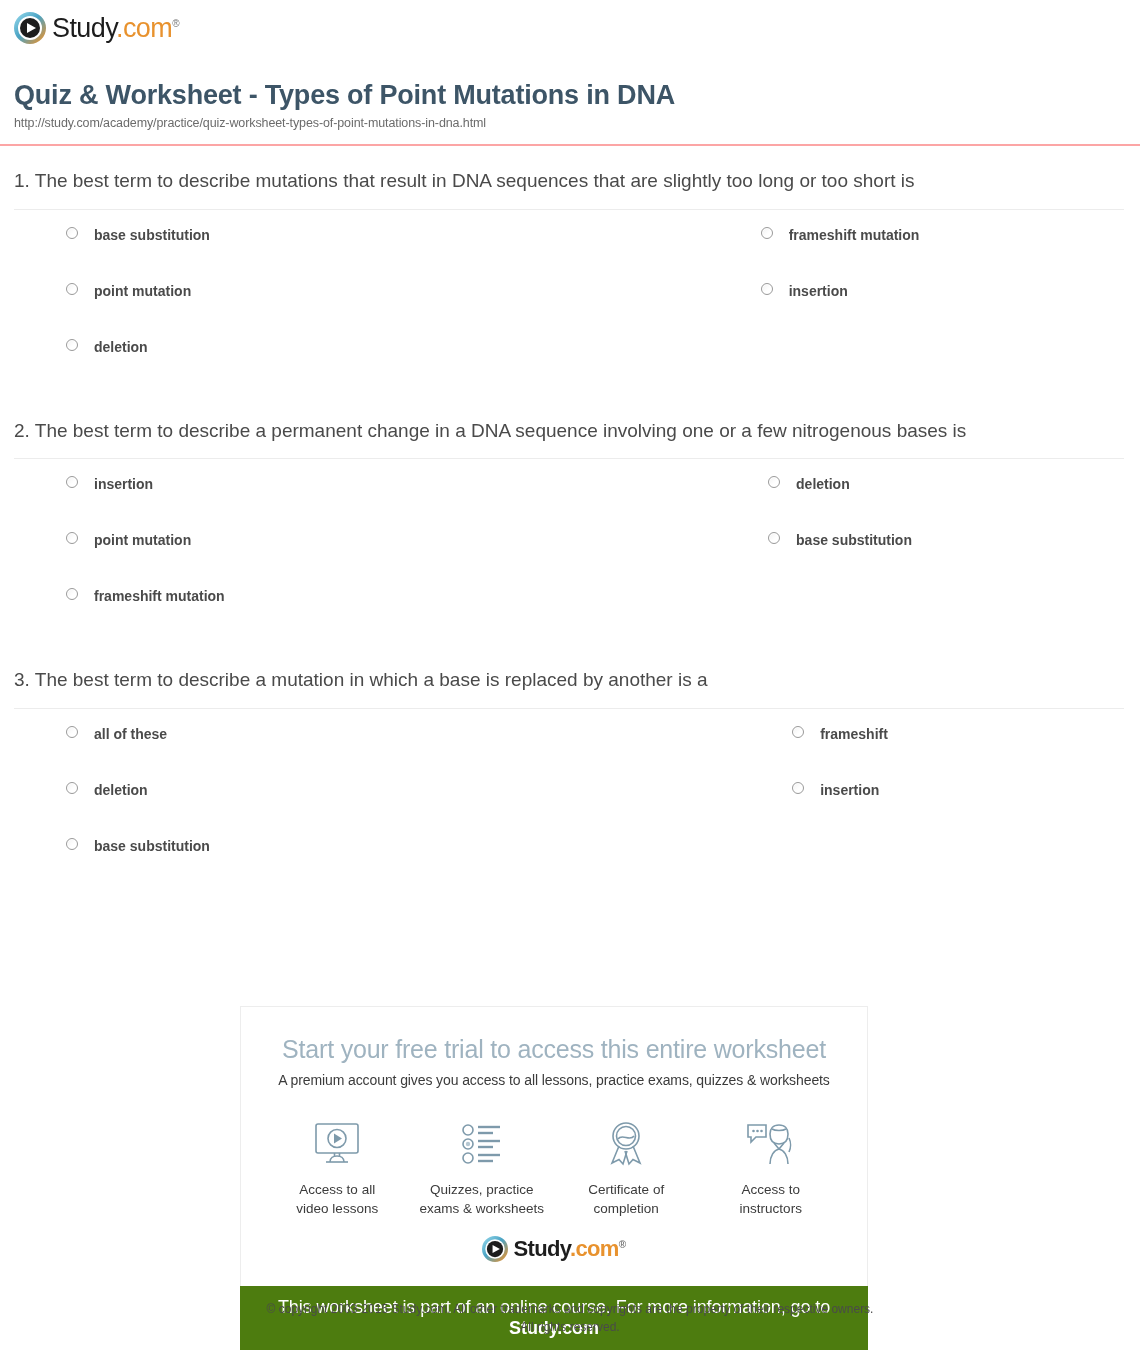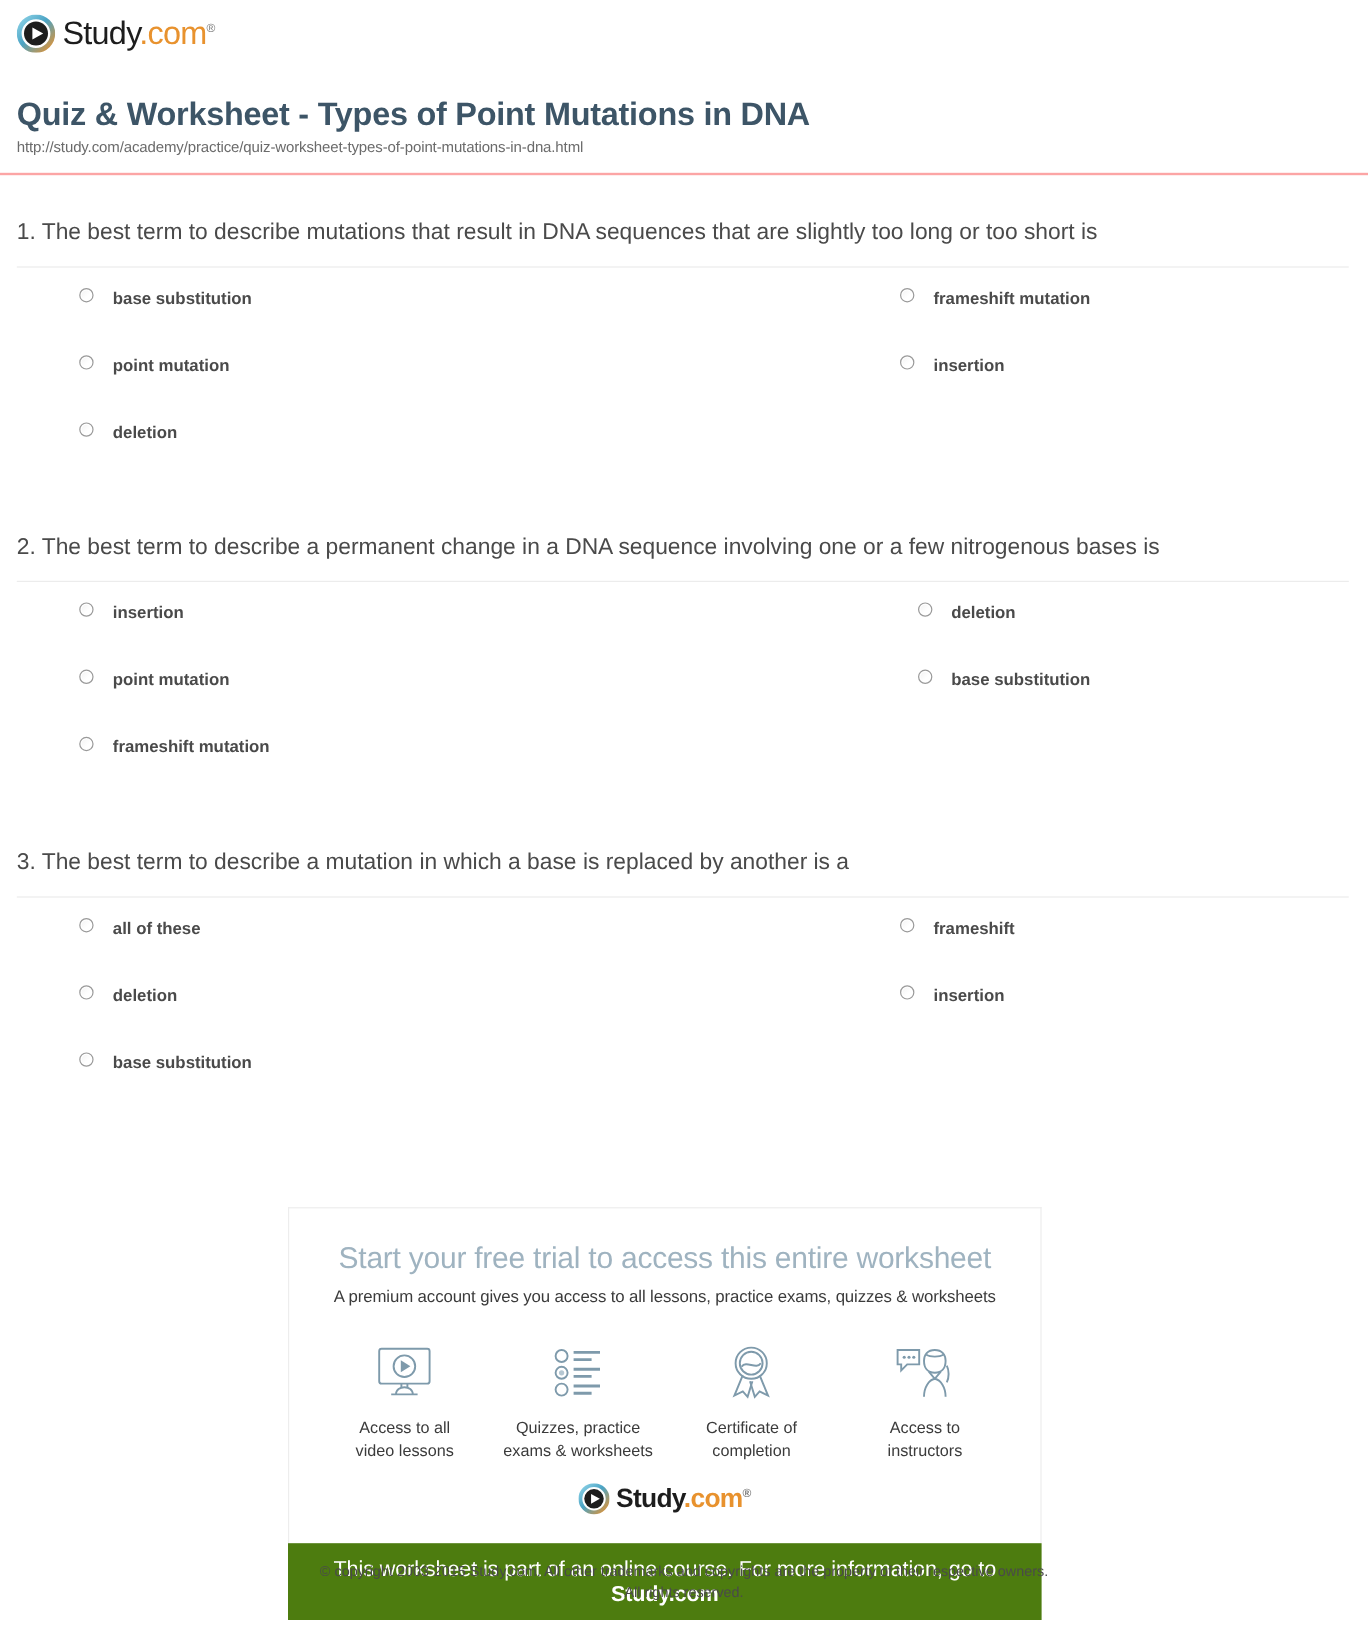--- a/index.html
+++ b/index.html
@@ -56,33 +56,33 @@
     margin: 5px 0 0 0;
     font-size: 12.5px;
     color: #6b6b6b;
     font-weight: 400;
     letter-spacing: -0.1px;
   }
 
   
   .quiz-body { padding: 0 14px; }
 
-  .question-block { padding-top: 34px; }
+  .question-block { padding-top: 21px; }
   .question-text {
     font-size: 19px;
     color: #4a4a4a;
     line-height: 1.45;
     font-weight: 400;
     padding-bottom: 14px;
     border-bottom: 1px solid #ececec;
     max-width: 1110px;
   }
   .answer-grid {
     display: grid;
-    grid-template-columns: 1fr 1fr 1fr 1fr;
+    grid-template-columns: 1fr 1fr 1fr;
     grid-auto-flow: column;
     grid-template-rows: repeat(3, 56px);
     padding-top: 18px;
     column-gap: 0;
   }
   .answer-option {
     display: flex;
     align-items: flex-start;
     padding-left: 52px;
     font-size: 14px;

